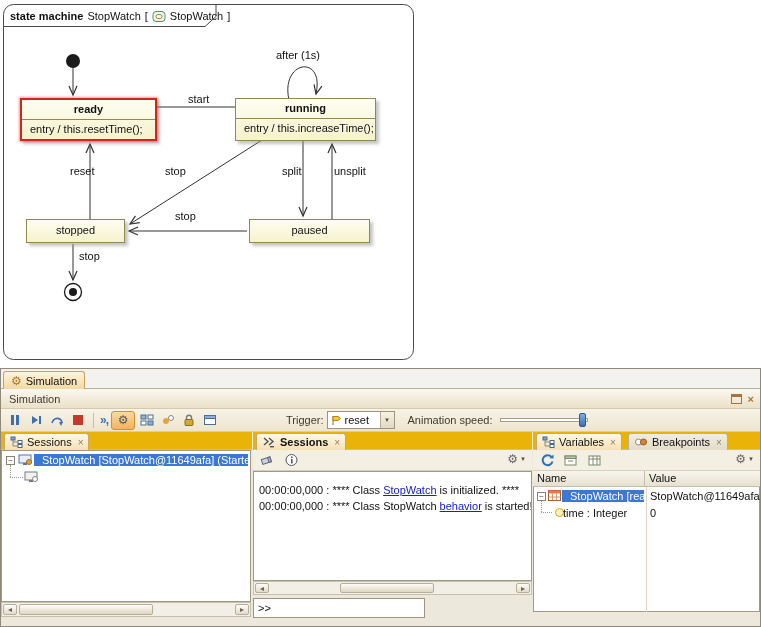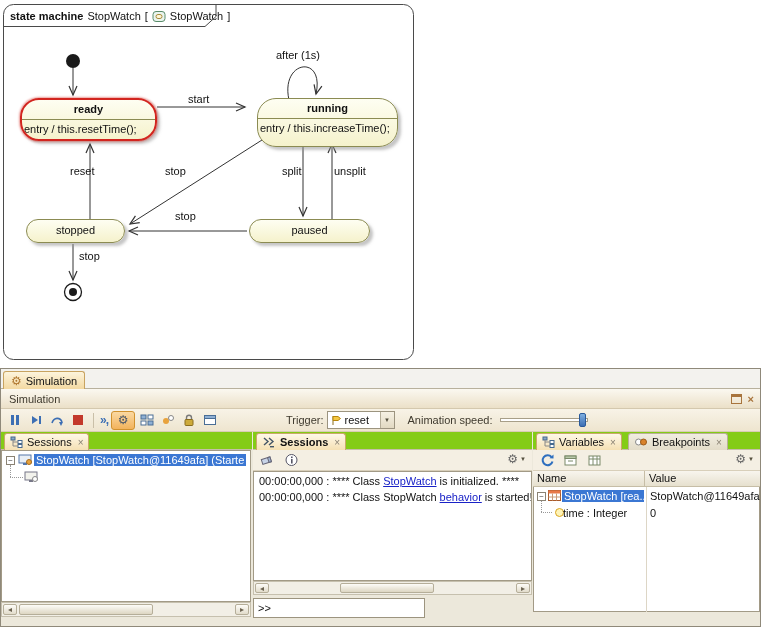--- a/index.html
+++ b/index.html
@@ -4,25 +4,25 @@
 <style>
   *{box-sizing:border-box;margin:0;padding:0}
   body{font-family:"Liberation Sans",sans-serif;background:#fff}
   #stage{position:relative;width:761px;height:627px;background:#fff;overflow:hidden;font-size:11px;color:#111}
   .abs{position:absolute}
 
   
   .diagram{position:absolute;left:0;top:0;width:420px;height:368px}
   .frame-title{position:absolute;left:10px;top:8px;height:16px;display:flex;align-items:center;gap:4px;white-space:nowrap}
   .frame-title .kw{font-weight:bold}
-  .state{position:absolute;border:1px solid #8B8B52;border-radius:19px;
+  .state{position:absolute;border:1px solid #8B8B52;border-radius:0;
          background:linear-gradient(180deg,#FEFEF2 0%,#F5F2CC 100%);
          box-shadow:3px 3px 3px rgba(150,150,150,.55);text-align:center;overflow:hidden}
   .state .t{font-weight:bold;height:19px;line-height:19px}
-  .state .b{border-top:1px solid #8B8B52;height:20px;line-height:19px;text-align:left;padding-left:2px;white-space:nowrap}
+  .state .b{border-top:1px solid #8B8B52;height:20px;line-height:19px;text-align:left;padding-left:8px;white-space:nowrap}
   .state.sel{border:2px solid #D2251F;box-shadow:0 0 2px 1px rgba(210,40,30,.45),3px 3px 3px rgba(150,150,150,.5)}
   .state.simple{font-weight:normal;line-height:21px}
   .elabel{position:absolute;white-space:nowrap}
 
   
   .simwin{position:absolute;left:0;top:368px;width:761px;height:259px;background:#ECE8DB;border:1px solid #8F897A}
   .tabstrip{position:absolute;left:0;top:0;width:759px;height:20px;background:#F3F2EE;border-bottom:1px solid #B8B19D}
   .wintab{position:absolute;left:2px;top:2px;display:inline-flex;align-items:center;gap:4px;height:18px;padding:0 7px;
           background:linear-gradient(#FDF4DC,#F3D9A2);border:1px solid #C8A360;border-bottom:none;border-radius:3px 3px 0 0}
   .simheader{position:absolute;left:0;top:20px;width:759px;height:20px;background:linear-gradient(#FBF8F0,#EBE0C8);
@@ -39,33 +39,33 @@
   .lbl{color:#3F3A2E;white-space:nowrap}
   .combo{display:inline-flex;align-items:center;height:18px;background:#fff;border:1px solid #9C947F;width:68px;position:relative;gap:3px;padding-left:3px}
   .combo .cbtn{position:absolute;right:0;top:0;width:14px;height:16px;background:linear-gradient(#F6F1E4,#E2D9C2);
                border-left:1px solid #B5AE99;display:flex;align-items:center;justify-content:center;font-size:6px;color:#55503F}
   .slider{position:relative;width:88px;height:16px;margin-left:4px}
   .slider .track{position:absolute;left:0;right:0;top:6px;height:4px;background:#fff;border:1px solid #A89F88}
   .slider .handle{position:absolute;right:2px;top:1px;width:7px;height:14px;border-radius:2px;
                   background:linear-gradient(#7FAFE0,#3D6FB4);border:1px solid #2A5A9A}
 
   .panel{position:absolute;top:63px;height:188px}
-  .ptabs{position:absolute;left:0;top:0;right:0;height:18px;background:#84cc16;border-bottom:1px solid #C6BFA9;white-space:nowrap}
+  .ptabs{position:absolute;left:0;top:0;right:0;height:18px;background:#eab308;border-bottom:1px solid #C6BFA9;white-space:nowrap}
   .ptab{position:relative;top:1px;display:inline-flex;align-items:center;gap:4px;height:17px;padding:0 5px;margin-left:3px;
         background:linear-gradient(#FEF8E8,#F5E0B4);border:1px solid #C9A96B;border-bottom:none;border-radius:3px 3px 0 0;vertical-align:top}
   .ptab.inactive{background:linear-gradient(#F1EDE1,#E3DCC8);border-color:#B9B098}
   .ptab .x{color:#8A8273;font-size:10px;margin-left:2px}
   .bold{font-weight:bold}
   .ptoolbar{position:absolute;left:0;top:18px;right:0;height:21px;background:#F4EFE3;border-bottom:1px solid #D8CFBA;
             display:flex;align-items:center;padding-left:5px;gap:6px}
   .gear-dd{position:absolute;right:6px;top:2px;color:#666;font-size:12px;display:flex;align-items:center;gap:2px}
   .gear-dd .dd{font-size:6px;color:#55503F}
 
   .white-area{position:absolute;background:#fff;border:1px solid #A29A86}
-  .selspan{background:#3B77D3;color:#fff;padding:0 2px;white-space:nowrap}
+  .selspan{background:#3B77D3;color:#fff;padding:0 8px;white-space:nowrap}
   .expander{position:absolute;width:9px;height:9px;background:#fff;border:1px solid #8A8273;font-size:8px;line-height:7px;text-align:center;color:#444}
   .dotv{position:absolute;border-left:1px dotted #999}
   .doth{position:absolute;border-top:1px dotted #999}
   .gray{color:#777}
 
   .scroll{position:absolute;background:#F2EFE6;border:1px solid #C6C0AE}
   .sbtn{position:absolute;top:1px;width:14px;height:11px;background:linear-gradient(#FDFCF8,#E2DCCB);border:1px solid #B5AE99;
         color:#6B6250;font-size:8px;line-height:10px;text-align:center;border-radius:2px}
   .sthumb{position:absolute;top:1px;height:11px;background:linear-gradient(#FDFCF8,#DDD6C2);border:1px solid #B5AE99;border-radius:2px}
 
@@ -118,21 +118,21 @@
           </svg>
       </span>
       <span>StopWatch</span>
       <span>]</span>
     </div>
 
     <div class="state sel" style="left:20px;top:98px;width:137px;height:43px">
       <div class="t">ready</div>
       <div class="b">entry / this.resetTime();</div>
     </div>
-    <div class="state" style="left:257px;top:98px;width:141px;height:49px">
+    <div class="state" style="left:235px;top:98px;width:141px;height:43px">
       <div class="t">running</div>
       <div class="b">entry / this.increaseTime();</div>
     </div>
     <div class="state simple" style="left:26px;top:219px;width:99px;height:24px">
       <span>stopped</span>
     </div>
     <div class="state simple" style="left:249px;top:219px;width:121px;height:24px">
       <span>paused</span>
     </div>
 
@@ -300,21 +300,21 @@
               <circle cx="7.5" cy="7" r="5.5" fill="#fff" stroke="#556"></circle>
               <rect x="7" y="3.5" width="1.6" height="1.6" fill="#556"></rect>
               <rect x="7" y="6" width="1.6" height="4.5" fill="#556"></rect>
             </svg>
         </span>
         <span class="gear-dd">
           <span>⚙</span>
             <span class="dd">▼</span>
         </span>
       </div>
-      <div class="white-area" style="left:0;top:39px;width:279px;height:110px;padding:1px 5px;overflow:hidden">
+      <div class="white-area" style="left:0;top:39px;width:279px;height:110px;padding:10px 5px;overflow:hidden">
         <div class="cline">
           <span>00:00:00,000 : **** Class </span><span class="link">StopWatch</span><span> is initialized. ****</span>
         </div>
         <div class="cline">
           <span>00:00:00,000 : **** Class StopWatch </span><span class="link">behavior</span><span> is started!</span>
         </div>
       </div>
       <div class="scroll" style="left:0;top:149px;width:279px;height:14px">
         <span class="sbtn" style="left:1px;height:10px">◂</span>
         <span class="sthumb" style="left:86px;width:94px;height:10px"></span>

